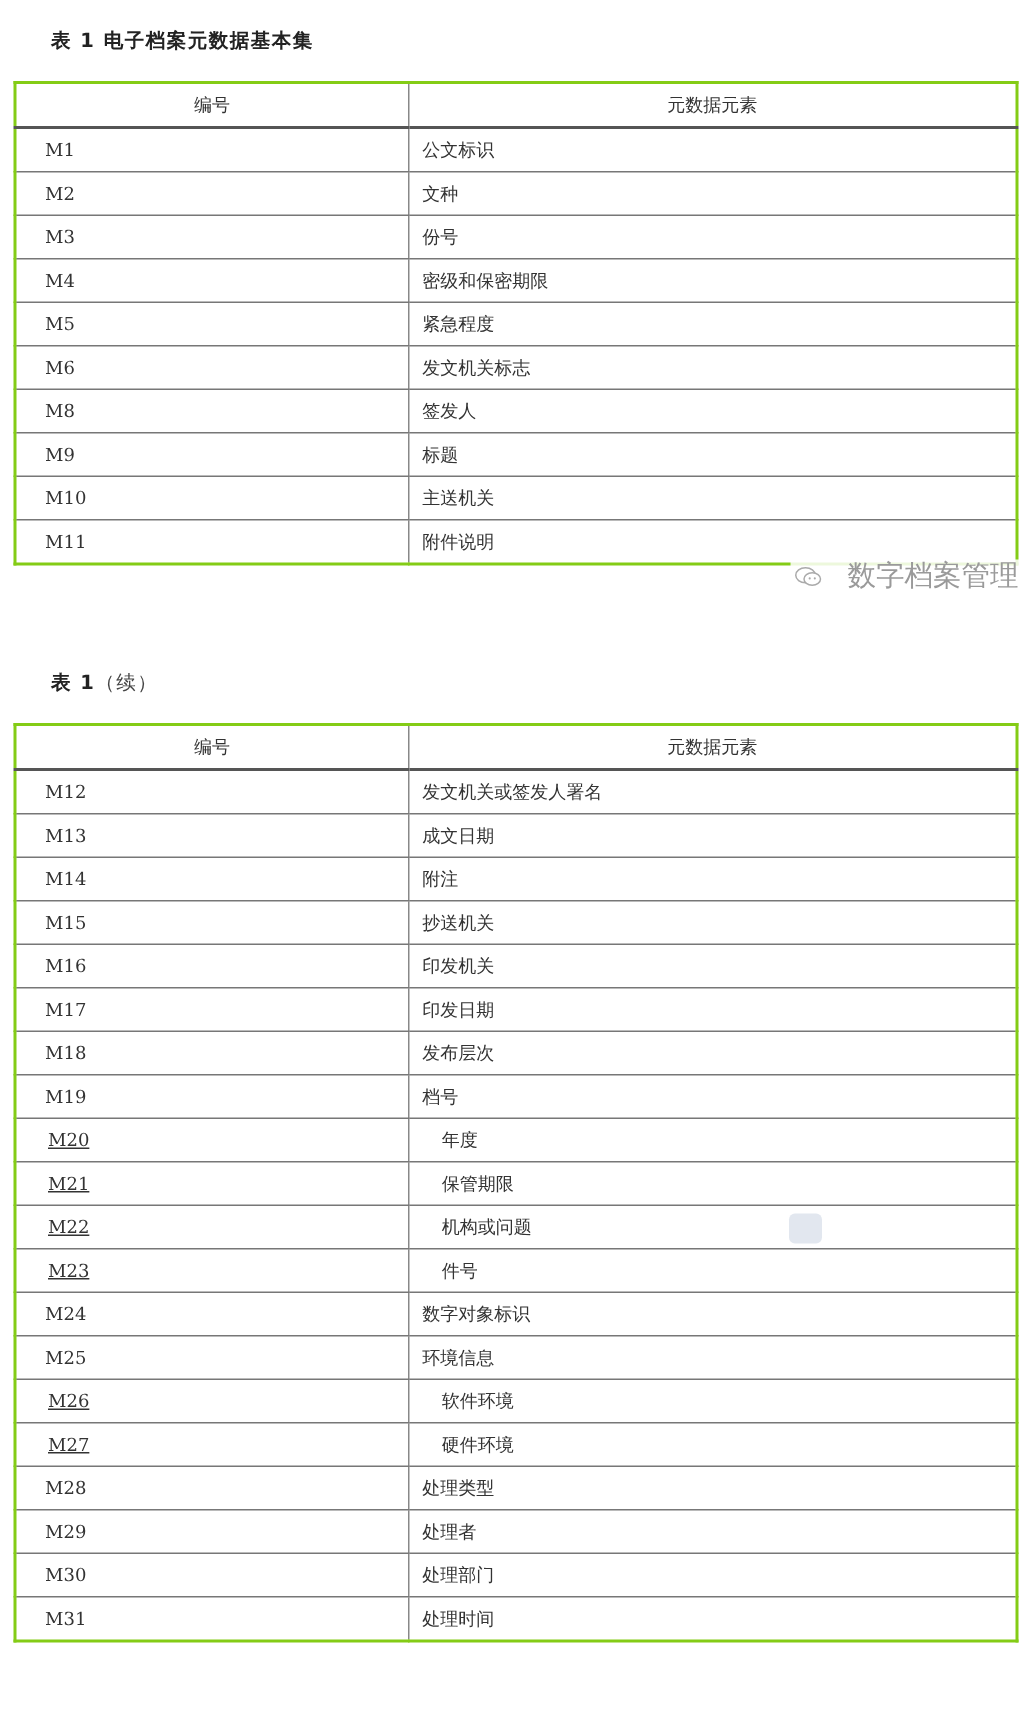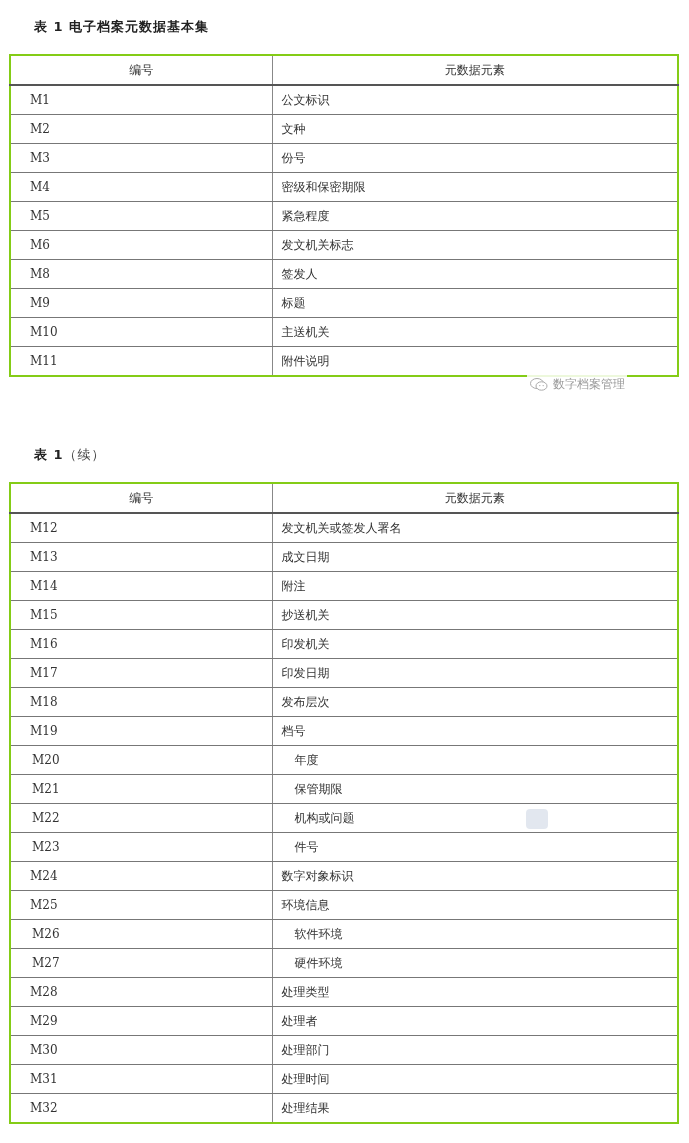--- a/index.html
+++ b/index.html
@@ -25,29 +25,29 @@
   table.meta.t2 { top: 482px; }
   table.meta col.c-id { width: 262px; }
   table.meta th, table.meta td {
     height: 28px; padding: 0; font-size: 12px;
     border-bottom: 1px solid #777777; border-right: 1px solid #888888;
     font-weight: normal; color: #333333; vertical-align: middle;
   }
   table.meta th { text-align: center; height: 28px; border-bottom: 2px solid #555; }
   table.meta td.id { padding-left: 19px; }
   table.meta td.el { padding-left: 9px; }
-  table.meta tr.sub td.id { padding-left: 21px; }
+  table.meta tr.sub td.id { padding-left: 21px; text-decoration: underline; }
   table.meta tr.sub td.el { padding-left: 22px; margin-left: 32px; }
   table.meta tr:last-child td { border-bottom: none; }
   table.meta th:last-child, table.meta td:last-child { border-right: none; }
   .watermark {
     position: absolute; left: 527px; top: 373px; height: 22px;
-    display: flex; align-items: center; gap: 4px;
+    display: flex; align-items: center; gap: 16px;
     font-family: "DejaVu Sans", "Liberation Sans", sans-serif;
-    font-size: 12px; color: #9a9a9a; background: rgba(255,255,255,0.85);
+    font-size: 19px; color: #9a9a9a; background: rgba(255,255,255,0.85);
     padding: 0 2px;
   }
   .watermark .wechat {
     width: 20px; height: 15px; position: relative;
   }
   .logo-mark {
     position: absolute; left: 526px; top: 809px; width: 22px; height: 20px;
     border-radius: 4px; background: #d6dde8; opacity: 0.7;
     font-family: "DejaVu Sans", sans-serif; font-size: 8px; color: #fff;
     text-align: center; line-height: 20px; font-style: italic;
@@ -212,20 +212,16 @@
         <td class="el">处理者</td>
       </tr>
       <tr>
         <td class="id">M30</td>
         <td class="el">处理部门</td>
       </tr>
       <tr>
         <td class="id">M31</td>
         <td class="el">处理时间</td>
       </tr>
-      <tr>
-        <td class="id">M32</td>
-        <td class="el">处理结果</td>
-      </tr>
     </tbody>
 </table>
 
 <div class="logo-mark"></div>
 
 </body></html>

